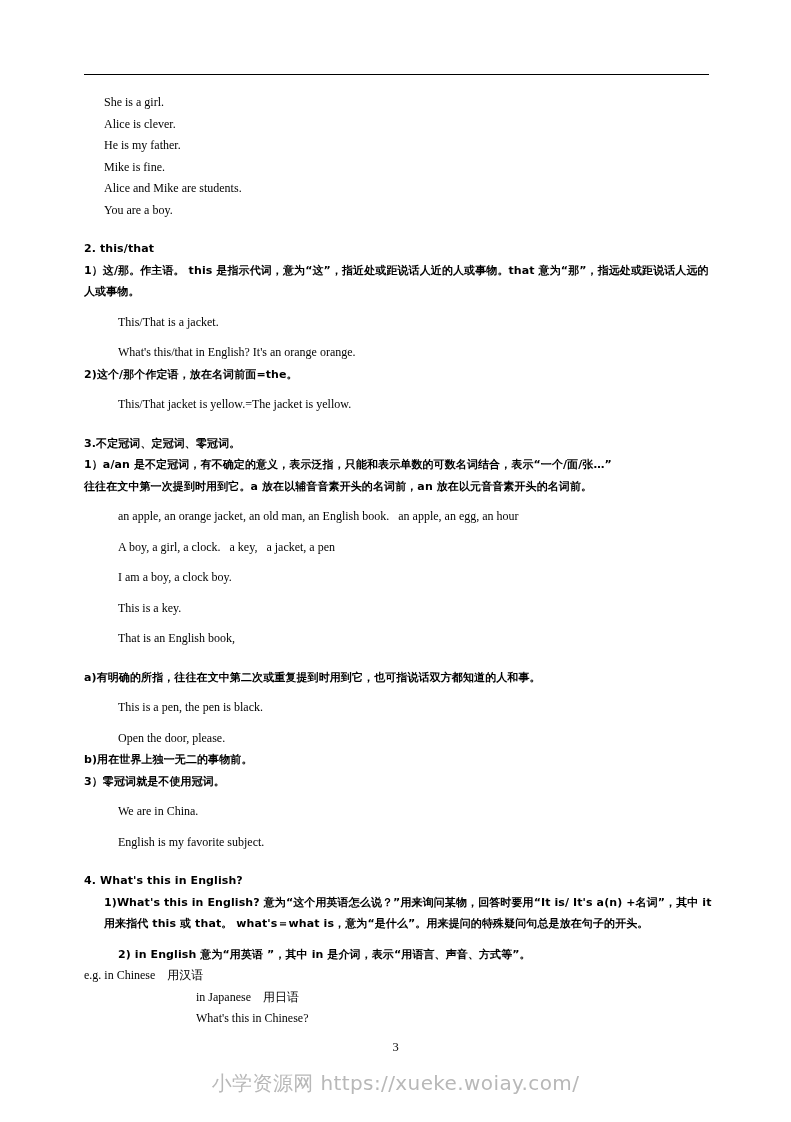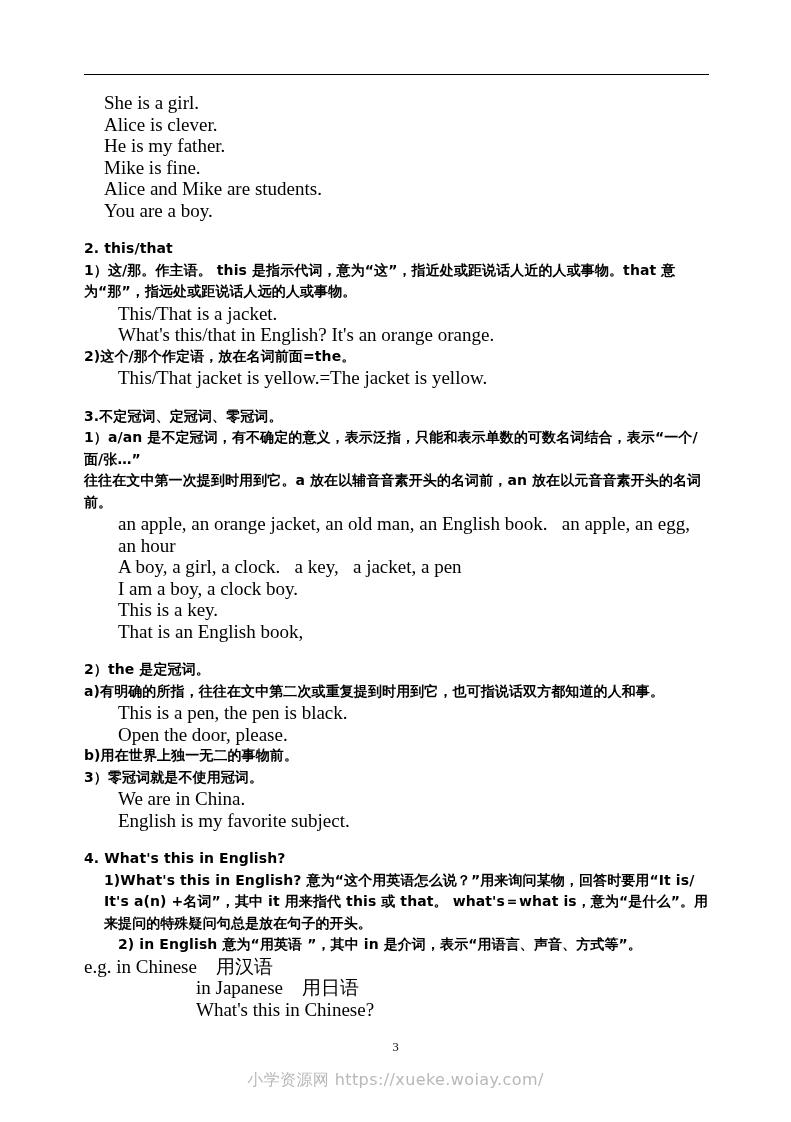--- a/index.html
+++ b/index.html
@@ -30,51 +30,51 @@
     height: 0;
     border-top: 1px solid #000;
   }
   .content {
     position: absolute;
     left: 84px;
     top: 92px;
     width: 628px;
   }
   .line {
-    font-size: 19px;
+    font-size: 12px;
     line-height: 21.5px;
     white-space: pre-wrap;
   }
   .indent1 { padding-left: 20px; }
-  .indent2 { padding-left: 34px; }
+  .indent2 { padding-left: 34px; margin-top: 9px; }
   .indent4 { padding-left: 112px; }
   .hei {
     font-family: "DejaVu Sans", "Liberation Sans", sans-serif;
     font-weight: bold;
-    font-size: 14px;
+    font-size: 11px;
     letter-spacing: 0.1px;
   }
   .gap-md { height: 17px; }
   .pagenum {
     position: absolute;
     top: 1040px;
     left: 0;
     width: 791px;
     text-align: center;
     font-size: 12.5px;
     font-family: "Liberation Serif", serif;
     color: #000;
   }
   .watermark {
     position: absolute;
     top: 1070px;
     left: 0;
     width: 791px;
     text-align: center;
-    font-size: 16px;
+    font-size: 20px;
     font-family: "DejaVu Sans", "Liberation Sans", sans-serif;
     color: #b8b8b8;
     letter-spacing: 0.4px;
   }
 </style>
 </head>
 <body>
 
 <div class="page">
 
@@ -104,21 +104,20 @@
     <div class="line hei">1）a/an 是不定冠词，有不确定的意义，表示泛指，只能和表示单数的可数名词结合，表示“一个/面/张…”</div>
     <div class="line hei">往往在文中第一次提到时用到它。a 放在以辅音音素开头的名词前，an 放在以元音音素开头的名词前。</div>
     <div class="line indent2">an apple, an orange jacket, an old man, an English book.   an apple, an egg, an hour</div>
     <div class="line indent2">A boy, a girl, a clock.   a key,   a jacket, a pen</div>
     <div class="line indent2">I am a boy, a clock boy.</div>
     <div class="line indent2">This is a key.</div>
     <div class="line indent2">That is an English book,</div>
 
     <div class="gap-md"></div>
 
-    <div class="line hei">2）the 是定冠词。</div>
     <div class="line hei">a)有明确的所指，往往在文中第二次或重复提到时用到它，也可指说话双方都知道的人和事。</div>
     <div class="line indent2">This is a pen, the pen is black.</div>
     <div class="line indent2">Open the door, please.</div>
     <div class="line hei">b)用在世界上独一无二的事物前。</div>
     <div class="line hei">3）零冠词就是不使用冠词。</div>
     <div class="line indent2">We are in China.</div>
     <div class="line indent2">English is my favorite subject.</div>
 
     <div class="gap-md"></div>
 

